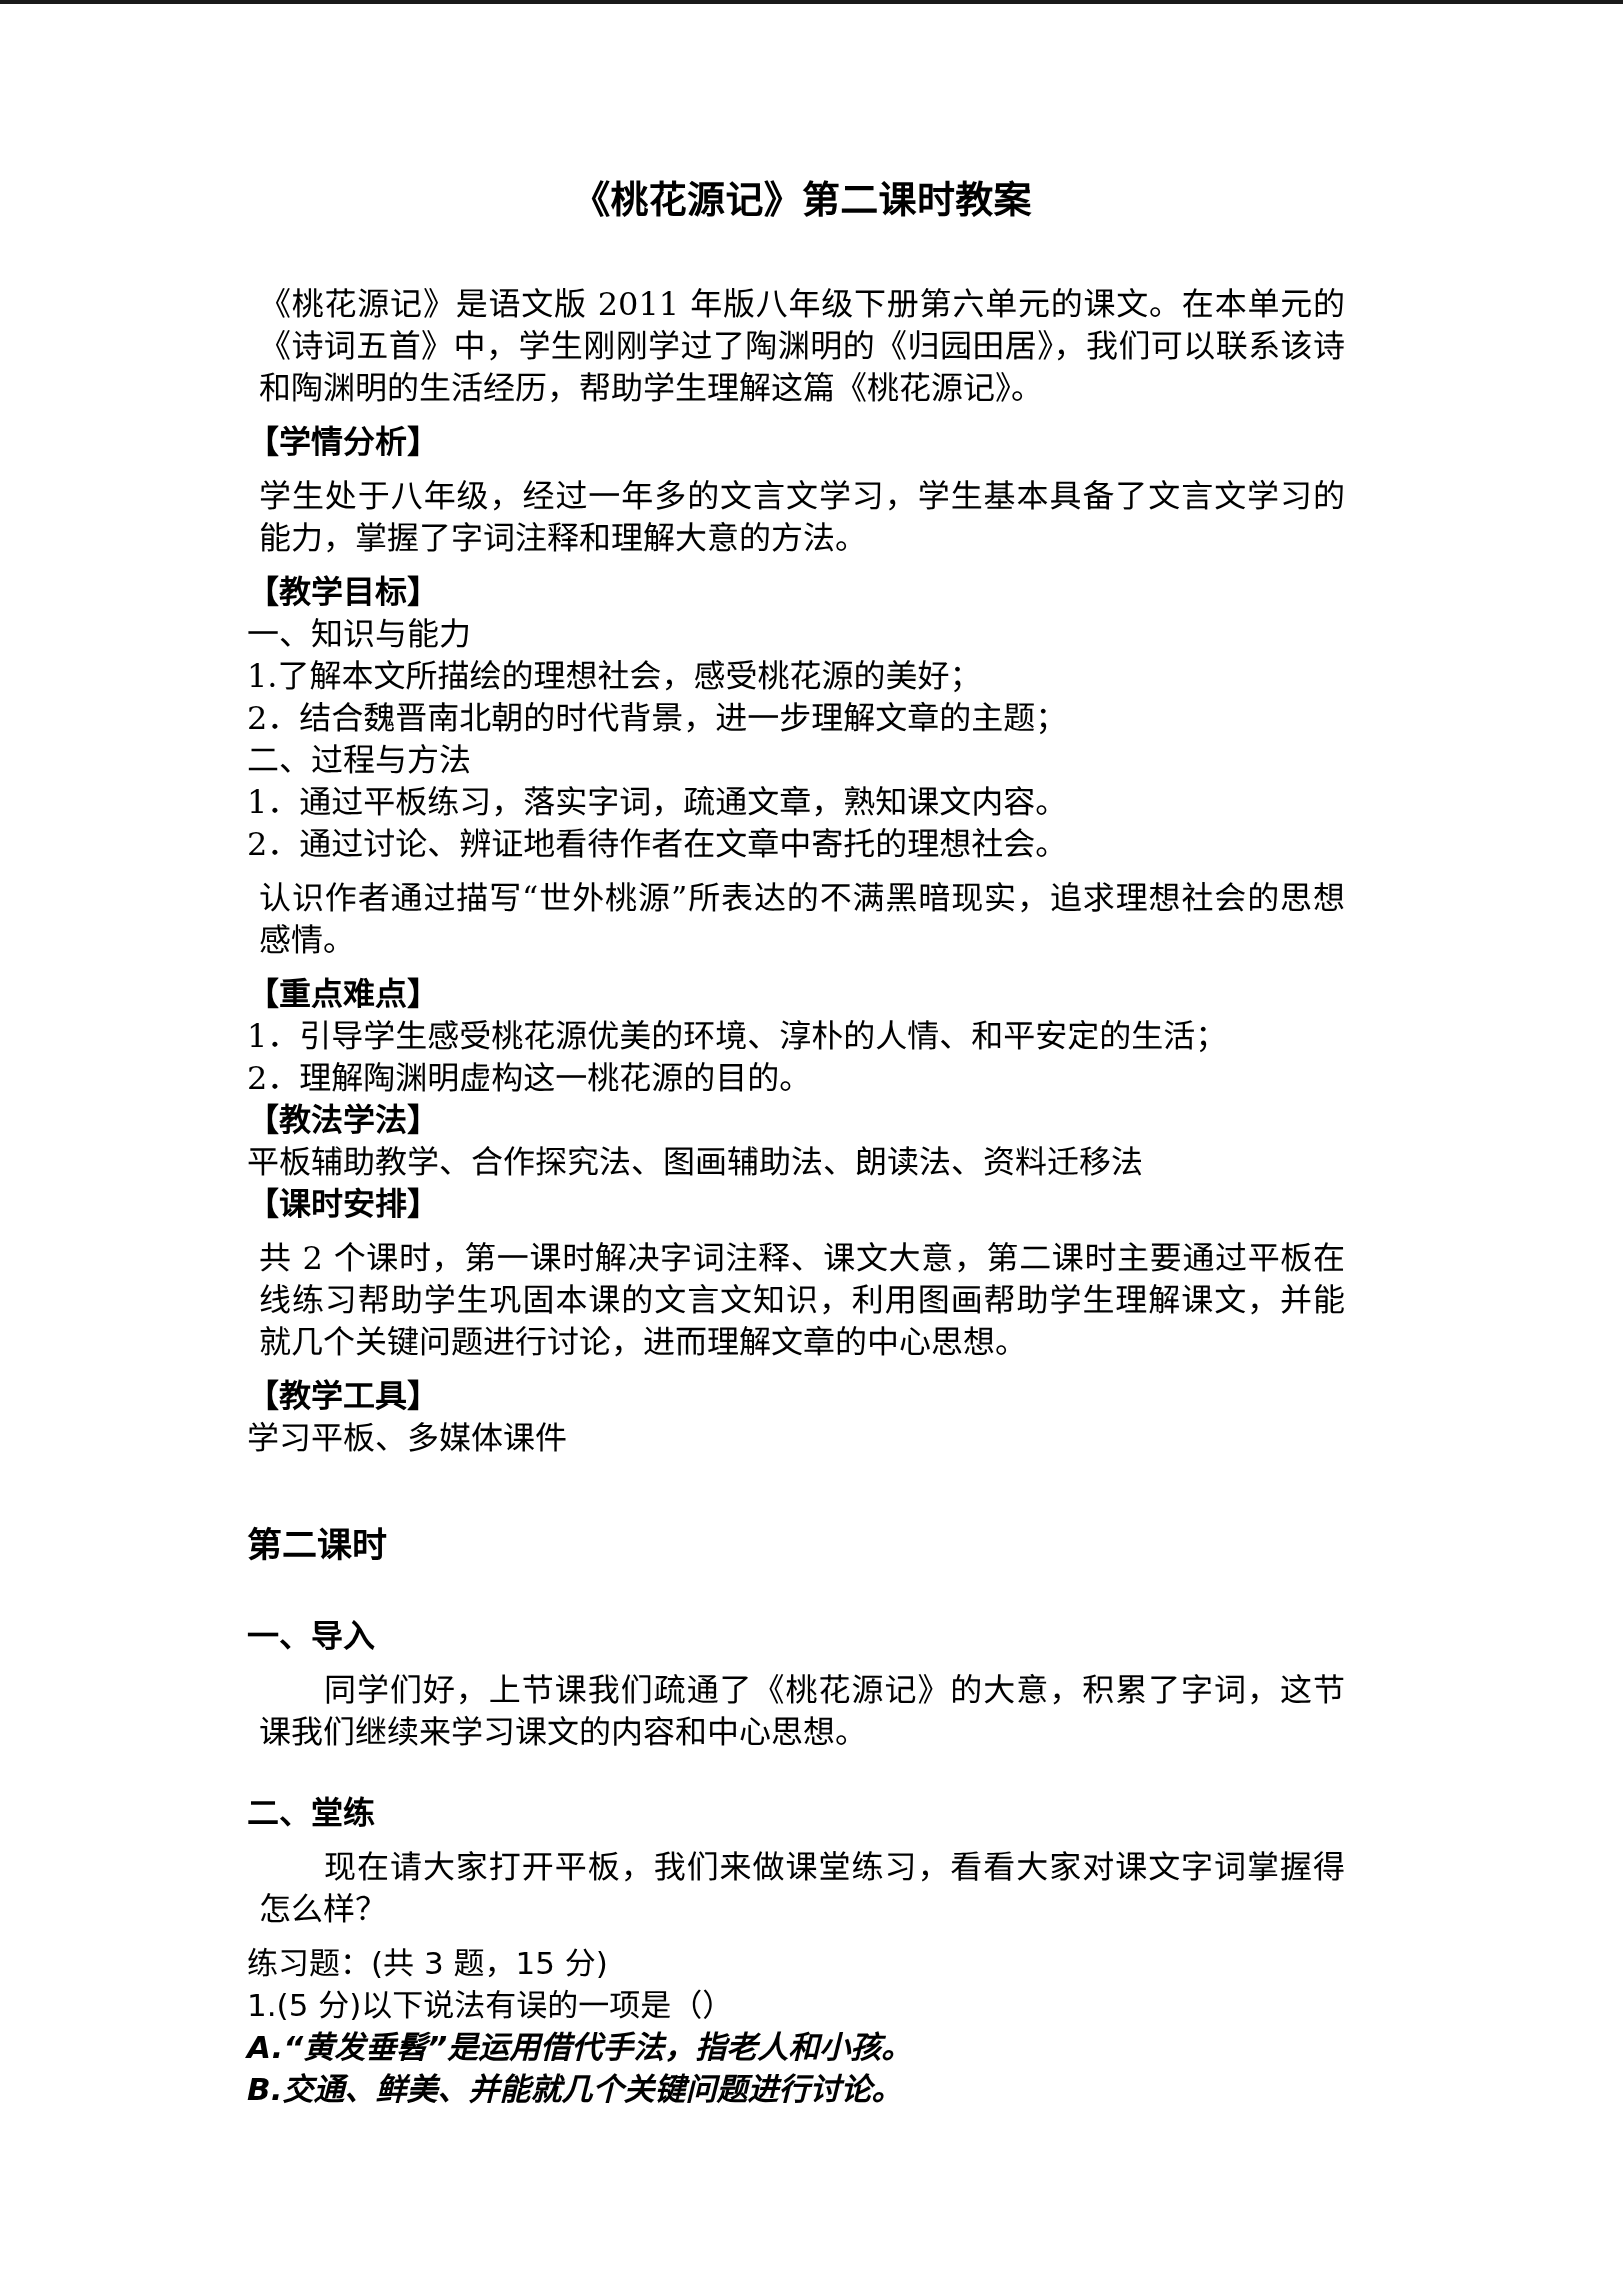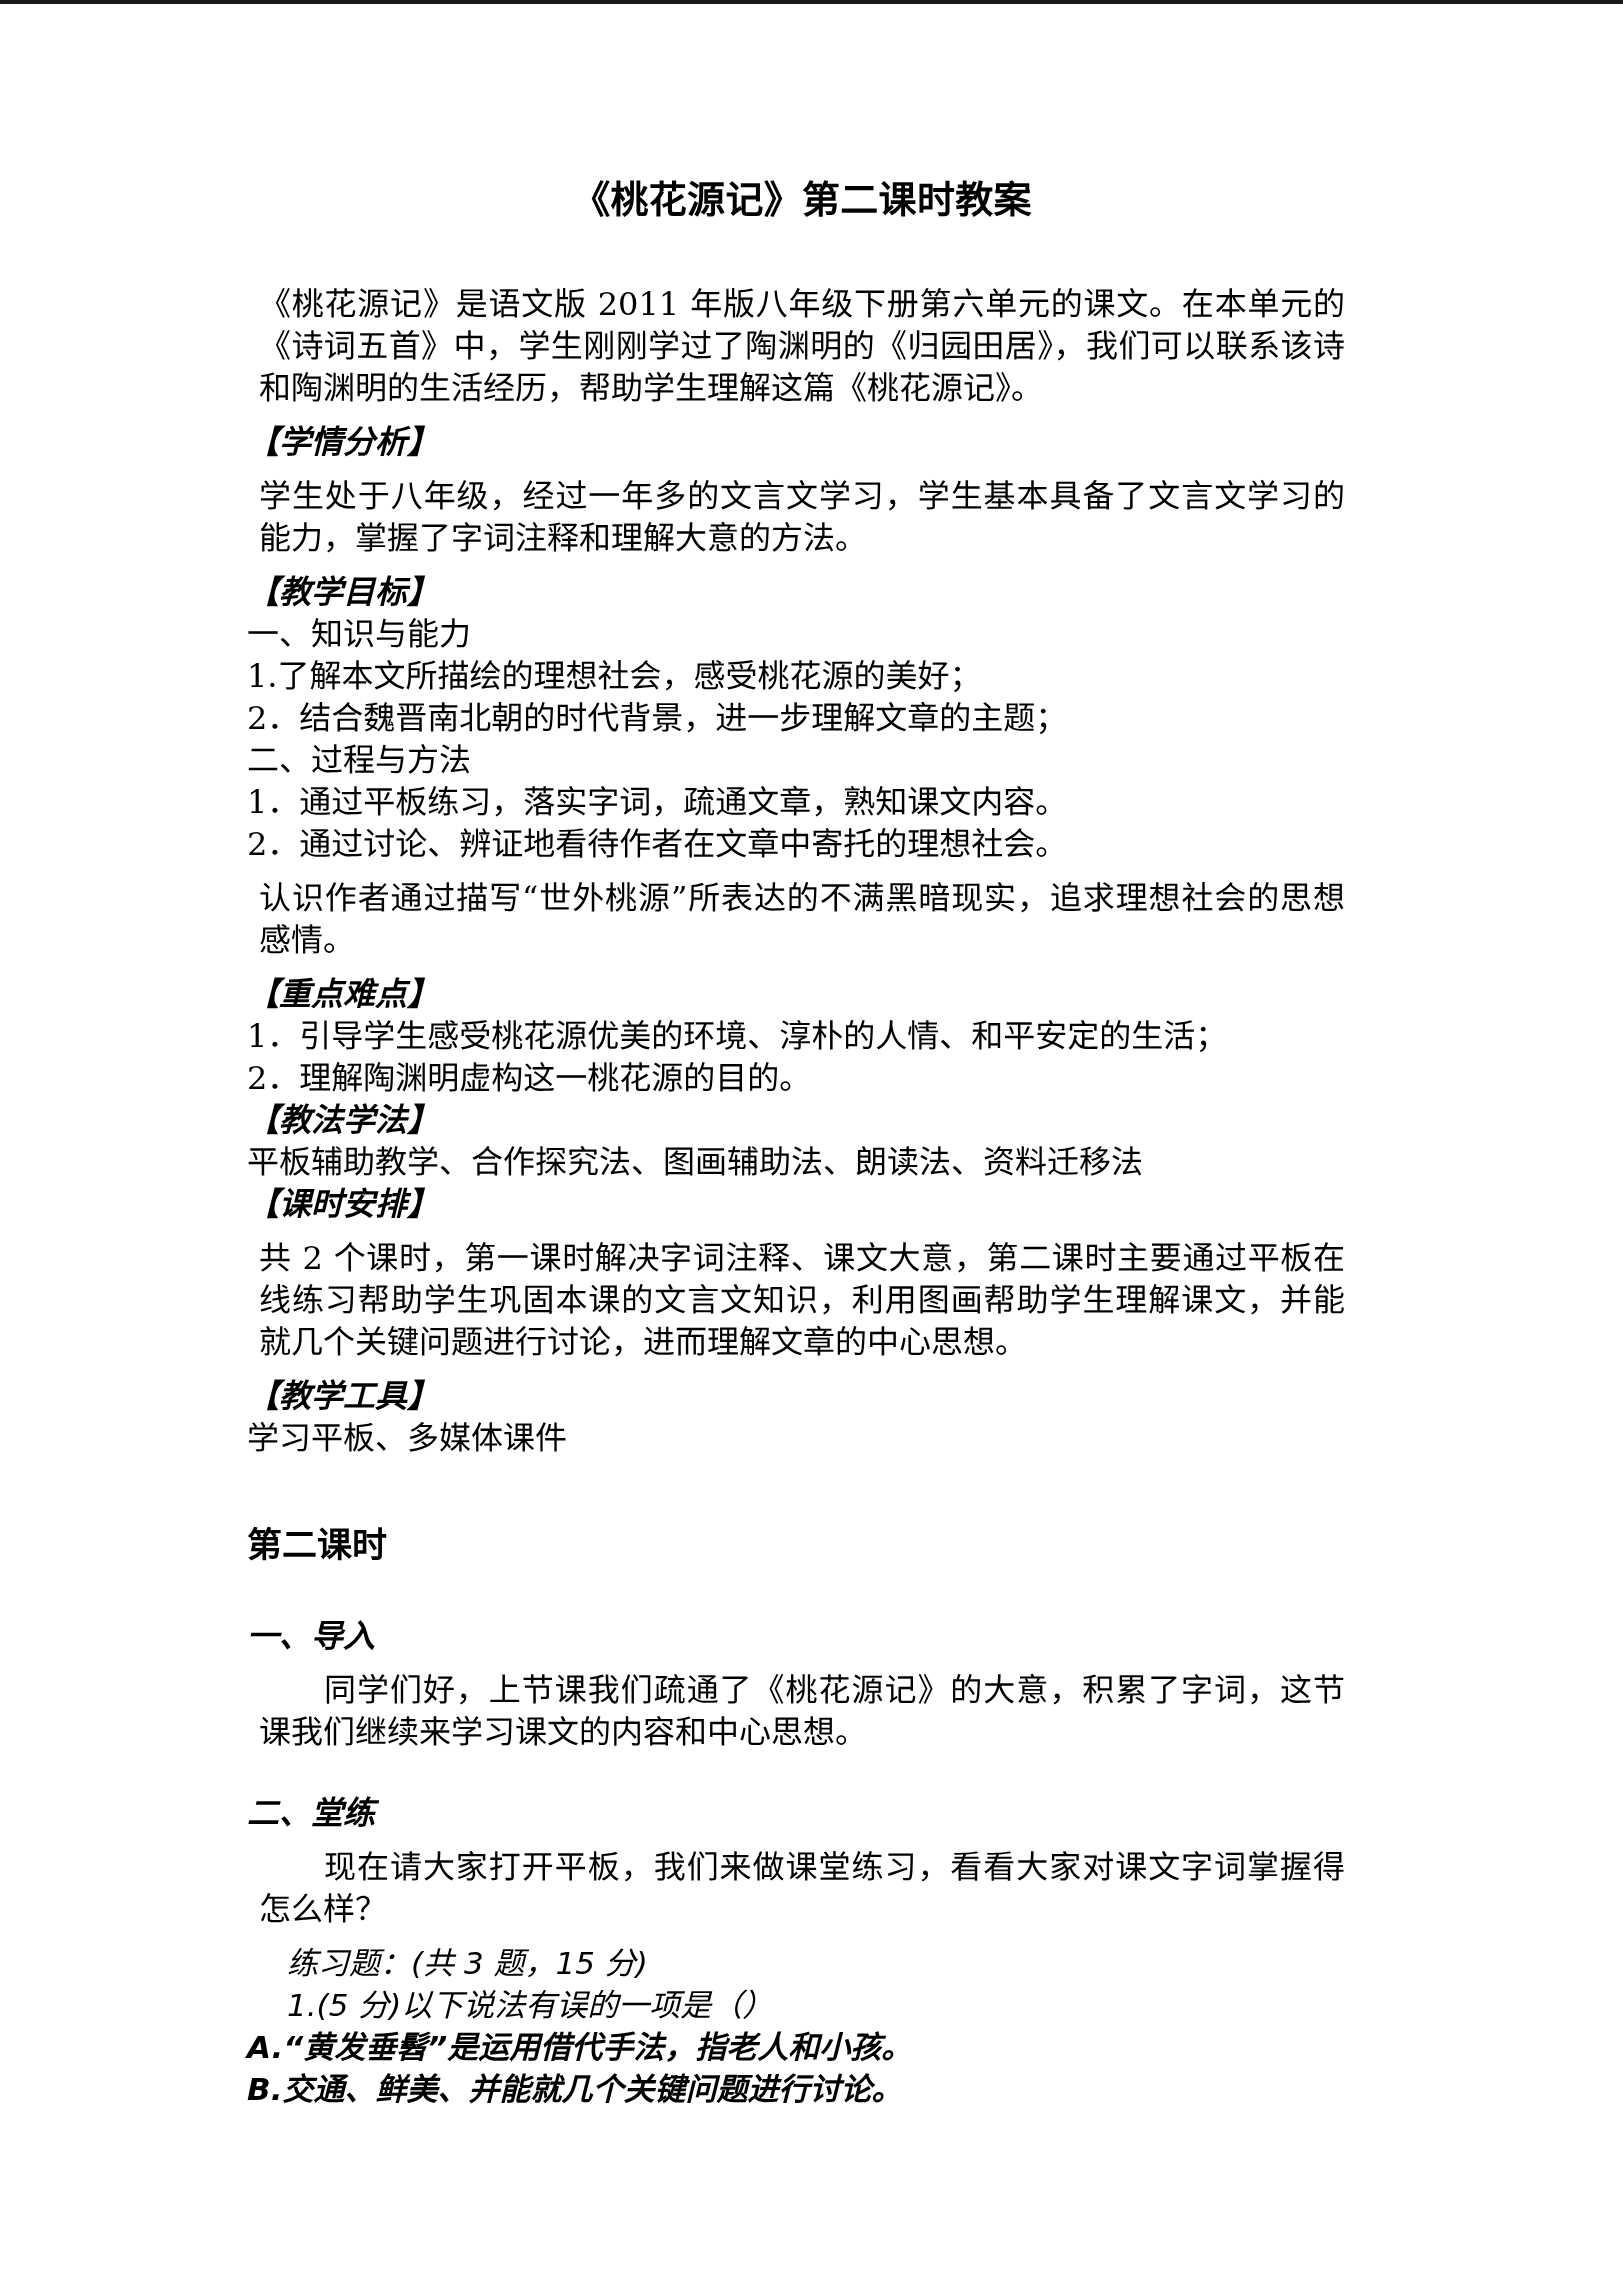--- a/index.html
+++ b/index.html
@@ -62,27 +62,24 @@
   .para {
     font-size: 32px;
     line-height: 42px;
     margin: 12px;
     text-align: justify;
     text-justify: inter-ideograph;
     letter-spacing: 0px;
   }
   .bold-head {
     font-weight: bold;
-    font-style: italic;
   }
   .kaiti {
     font-family: "DejaVu Sans", "Liberation Sans", sans-serif;
-    font-style: italic;
     font-size: 31px;
-    margin-left: 40px;
   }
   .kaiti-b {
     font-family: "DejaVu Sans", "Liberation Sans", sans-serif;
     font-style: italic;
     font-weight: bold;
     font-size: 31px;
   }
   .gap-md { height: 27px; }
   .intro-indent { text-indent: 65px; }
 </style>

